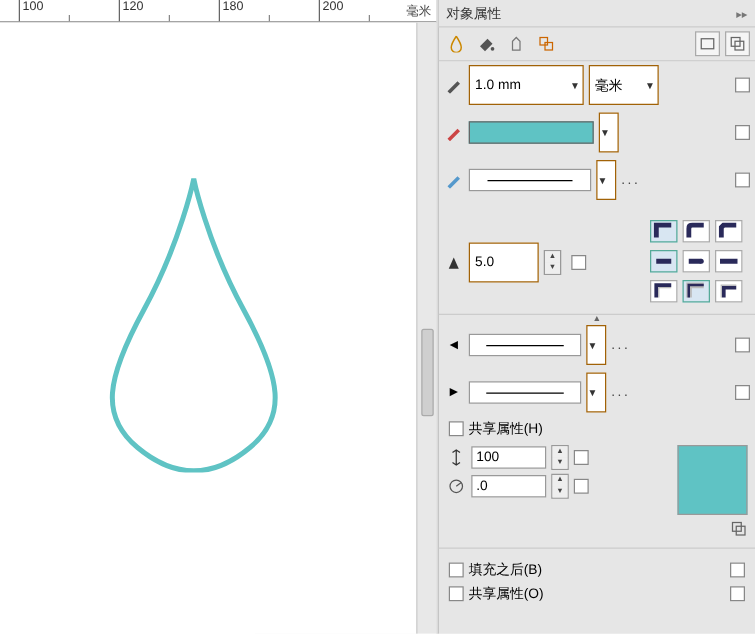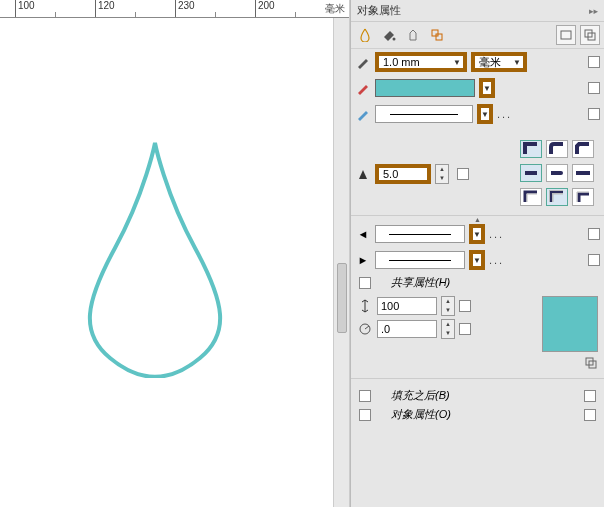--- a/index.html
+++ b/index.html
@@ -15,51 +15,51 @@
   .drop { position: absolute; left: 70px; top: 120px; }
   .panel { width: 254px; height: 507px; background: #e6e6e6; border-left: 1px solid #bbb; display: flex; flex-direction: column; }
   .panel-title { padding: 3px 6px; font-size: 12px; color: #333; border-bottom: 1px solid #ccc; background: #e6e6e6; display: flex; justify-content: space-between; align-items: center; }
   .tool-row { display: flex; align-items: center; padding: 3px 4px; border-bottom: 1px solid #d0d0d0; gap: 4px; }
   .icon { width: 20px; height: 20px; display: inline-flex; align-items: center; justify-content: center; font-size: 13px; color: #555; }
   .icon.box { border: 1px solid #aaa; background: #f5f5f5; }
   .section-head { padding: 3px 6px; font-weight: bold; font-size: 12px; color: #333; border-bottom: 1px solid #ccc; display: flex; justify-content: space-between; background: #e6e6e6; }
   .sq { width: 12px; height: 12px; border: 1px solid #888; background: #fff; }
   .row { display: flex; align-items: center; padding: 3px 4px; gap: 4px; }
   .pen { width: 16px; height: 16px; display: inline-flex; align-items: center; justify-content: center; }
-  .combo { flex: 0 0 auto; height: 20px; border: 4px solid #a16207; background: #fff; display: flex; align-items: center; padding: 0 4px; font-size: 11px; position: relative; }
+  .combo { flex: 0 0 auto; height: 32px; border: 1px solid #a16207; background: #fff; display: flex; align-items: center; padding: 0 4px; font-size: 11px; position: relative; }
   .combo .arrow { position: absolute; right: 2px; font-size: 8px; color: #333; }
   .swatch { width: 100px; height: 18px; background: #5fc3c4; border: 1px solid #666; }
   .line-style { width: 98px; height: 18px; border: 1px solid #999; background: #fff; display: flex; align-items: center; justify-content: center; position: relative; }
   .line-style::before { content: ""; width: 70%; border-top: 1px solid #000; }
   .dots { letter-spacing: 2px; color: #444; }
   .spin { width: 14px; height: 20px; display: flex; flex-direction: column; border: 1px solid #999; }
   .spin span { flex: 1; font-size: 6px; text-align: center; line-height: 8px; background: #eee; color: #444; }
   .corner-grid { display: grid; grid-template-columns: repeat(3, 22px); grid-auto-rows: 20px; gap: 4px; margin-left: auto; padding-right: 6px; }
   .corner { width: 22px; height: 18px; border: 1px solid #aaa; background: #fff; display: flex; align-items: center; justify-content: center; }
   .corner.sel { background: #d8e6f2; border-color: #5a9; }
   .sep { height: 6px; border-top: 1px solid #ccc; margin-top: 4px; position: relative; text-align: center; }
   .sep::after { content: "▲"; font-size: 7px; color: #666; position: relative; top: -4px; }
-  .check-row { display: flex; align-items: center; padding: 2px 8px; gap: 20px; font-style: italic; }
+  .check-row { display: flex; align-items: center; padding: 2px 8px; gap: 4px; }
   .check { width: 12px; height: 12px; border: 1px solid #888; background: #fff; }
   .bigswatch { width: 56px; height: 56px; background: #5fc3c4; border: 1px solid #999; }
   .lower { display: flex; gap: 6px; padding: 4px 6px; }
   .lower-left { flex: 1; display: flex; flex-direction: column; gap: 3px; }
   .num-field { width: 60px; height: 18px; border: 1px solid #999; background: #fff; padding: 0 3px; display: flex; align-items: center; }
   .dotbox { width: 12px; height: 12px; border: 1px solid #888; background: #fff; display: inline-block; }
   svg.ic { width: 14px; height: 14px; }
   .corner svg { width: 16px; height: 14px; }
 </style>
 </head>
 <body>
 
 <div class="canvas-area">
   <div class="ruler">
     <div class="ruler-tick" style="left:15px">100</div>
     <div class="ruler-tick" style="left:95px">120</div>
-    <div class="ruler-tick" style="left:175px">230</div>
+    <div class="ruler-tick" style="left:175px">180</div>
     <div class="ruler-tick" style="left:255px">200</div>
     <div class="ruler-sub" style="left:55px"></div>
     <div class="ruler-sub" style="left:135px"></div>
     <div class="ruler-sub" style="left:215px"></div>
     <div class="ruler-sub" style="left:295px"></div>
     <span class="ruler-unit">毫米</span>
   </div>
   <div class="canvas">
     <svg class="drop" width="170" height="240" viewBox="0 0 170 240">
       <path d="M85 5 C85 5 75 55 45 110 C15 165 10 195 40 220 C70 245 100 245 130 220 C160 195 155 165 125 110 C95 55 85 5 85 5 Z" fill="none" stroke="#5fc3c4" stroke-width="4"></path>
@@ -306,17 +306,17 @@
   <div style="height:6px;border-top:1px solid #ccc;margin:4px 0 2px"></div>
 
   <div class="check-row">
     <span class="check"></span>
     <span>填充之后(B)</span>
     <div style="flex:1"></div>
     <span class="sq"></span>
   </div>
   <div class="check-row">
     <span class="check"></span>
-    <span>对象属性(O)</span>
+    <span>共享属性(O)</span>
     <div style="flex:1"></div>
     <span class="sq"></span>
   </div>
 </div>
 
 </body></html>

